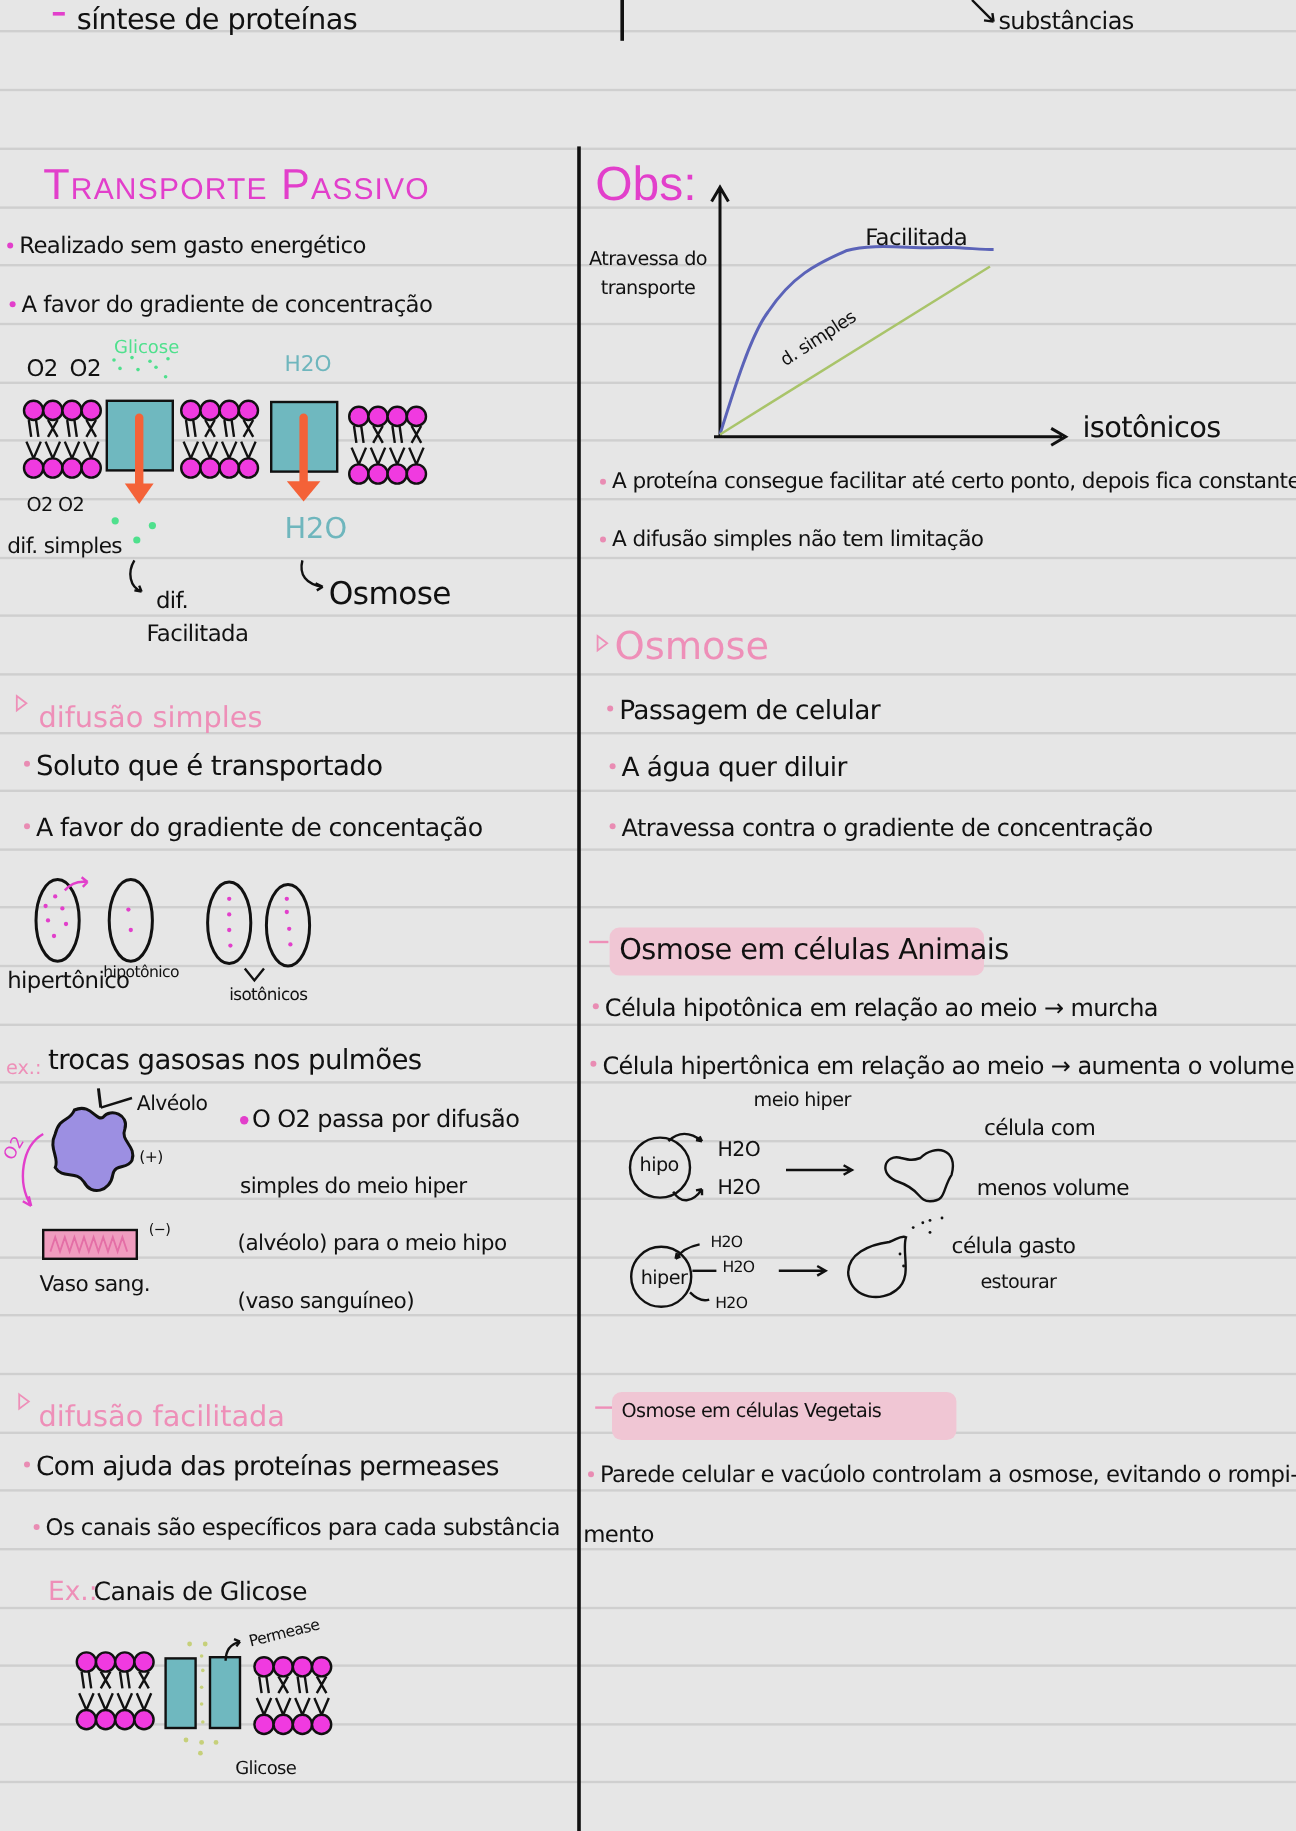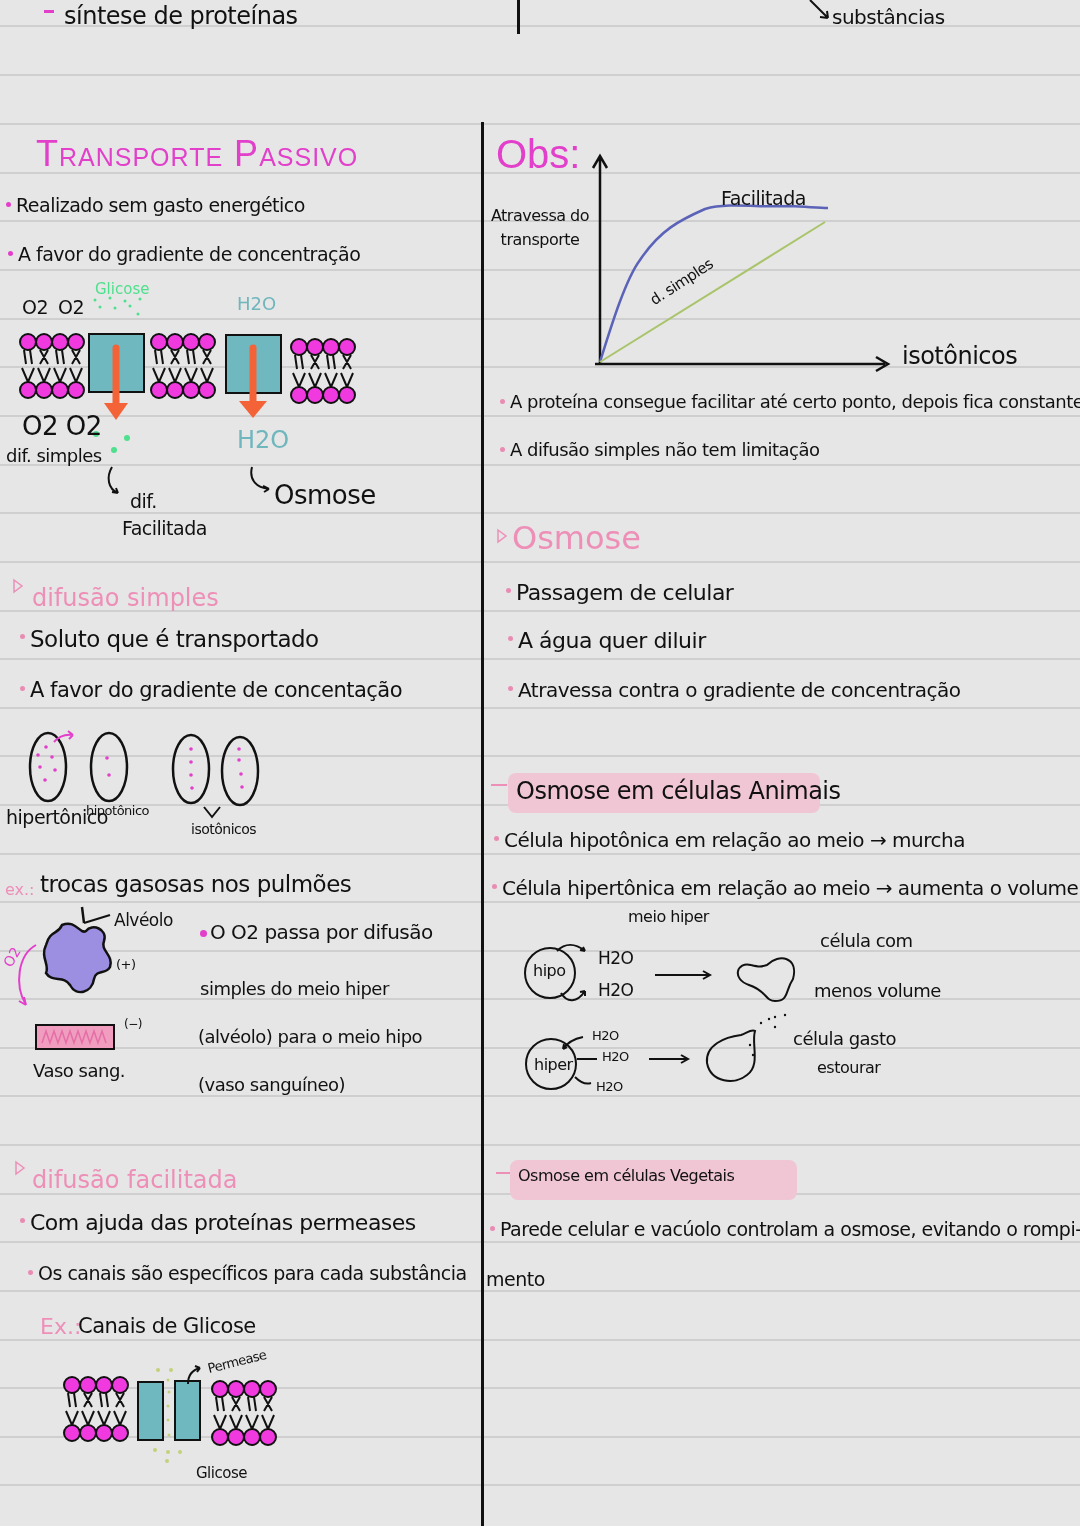--- a/index.html
+++ b/index.html
@@ -117,21 +117,21 @@
         <circle cx="127" cy="138" r="3"></circle>
         <circle cx="114" cy="150" r="3"></circle>
     </g>
 
     <path d="M116 48 L116 105" stroke="#f46238" stroke-width="7" fill="none" stroke-linecap="round"></path>
     <path d="M104 103 L128 103 L116 120 Z" fill="#f46238"></path>
     <path d="M253 48 L253 103" stroke="#f46238" stroke-width="7" fill="none" stroke-linecap="round"></path>
     <path d="M239 101 L267 101 L253 118 Z" fill="#f46238"></path>
   </svg>
 
-  <div class="t hand" style="left:22px; top:413px; font-size:26px">O2 O2</div>
+  <div class="t hand" style="left:22px; top:413px; font-size:16px">O2 O2</div>
   <div class="t hand" style="left:6px; top:447px; font-size:18px">dif. simples</div>
   <div class="t" style="left:237px; top:428px; font-size:24px; color:#6fb6bd">H2O</div>
 
   <svg style="left:100px; top:465px" width="40" height="40">
     <path d="M12 2 C6 12, 8 24, 18 28 M18 28 l-6 -1 M18 28 l-2 -5" stroke="#111" stroke-width="2" fill="none"></path>
   </svg>
   <div class="t hand" style="left:130px; top:492px; font-size:19px">dif.</div>
   <div class="t hand" style="left:122px; top:519px; font-size:19px">Facilitada</div>
 
   <svg style="left:245px; top:465px" width="40" height="40">

